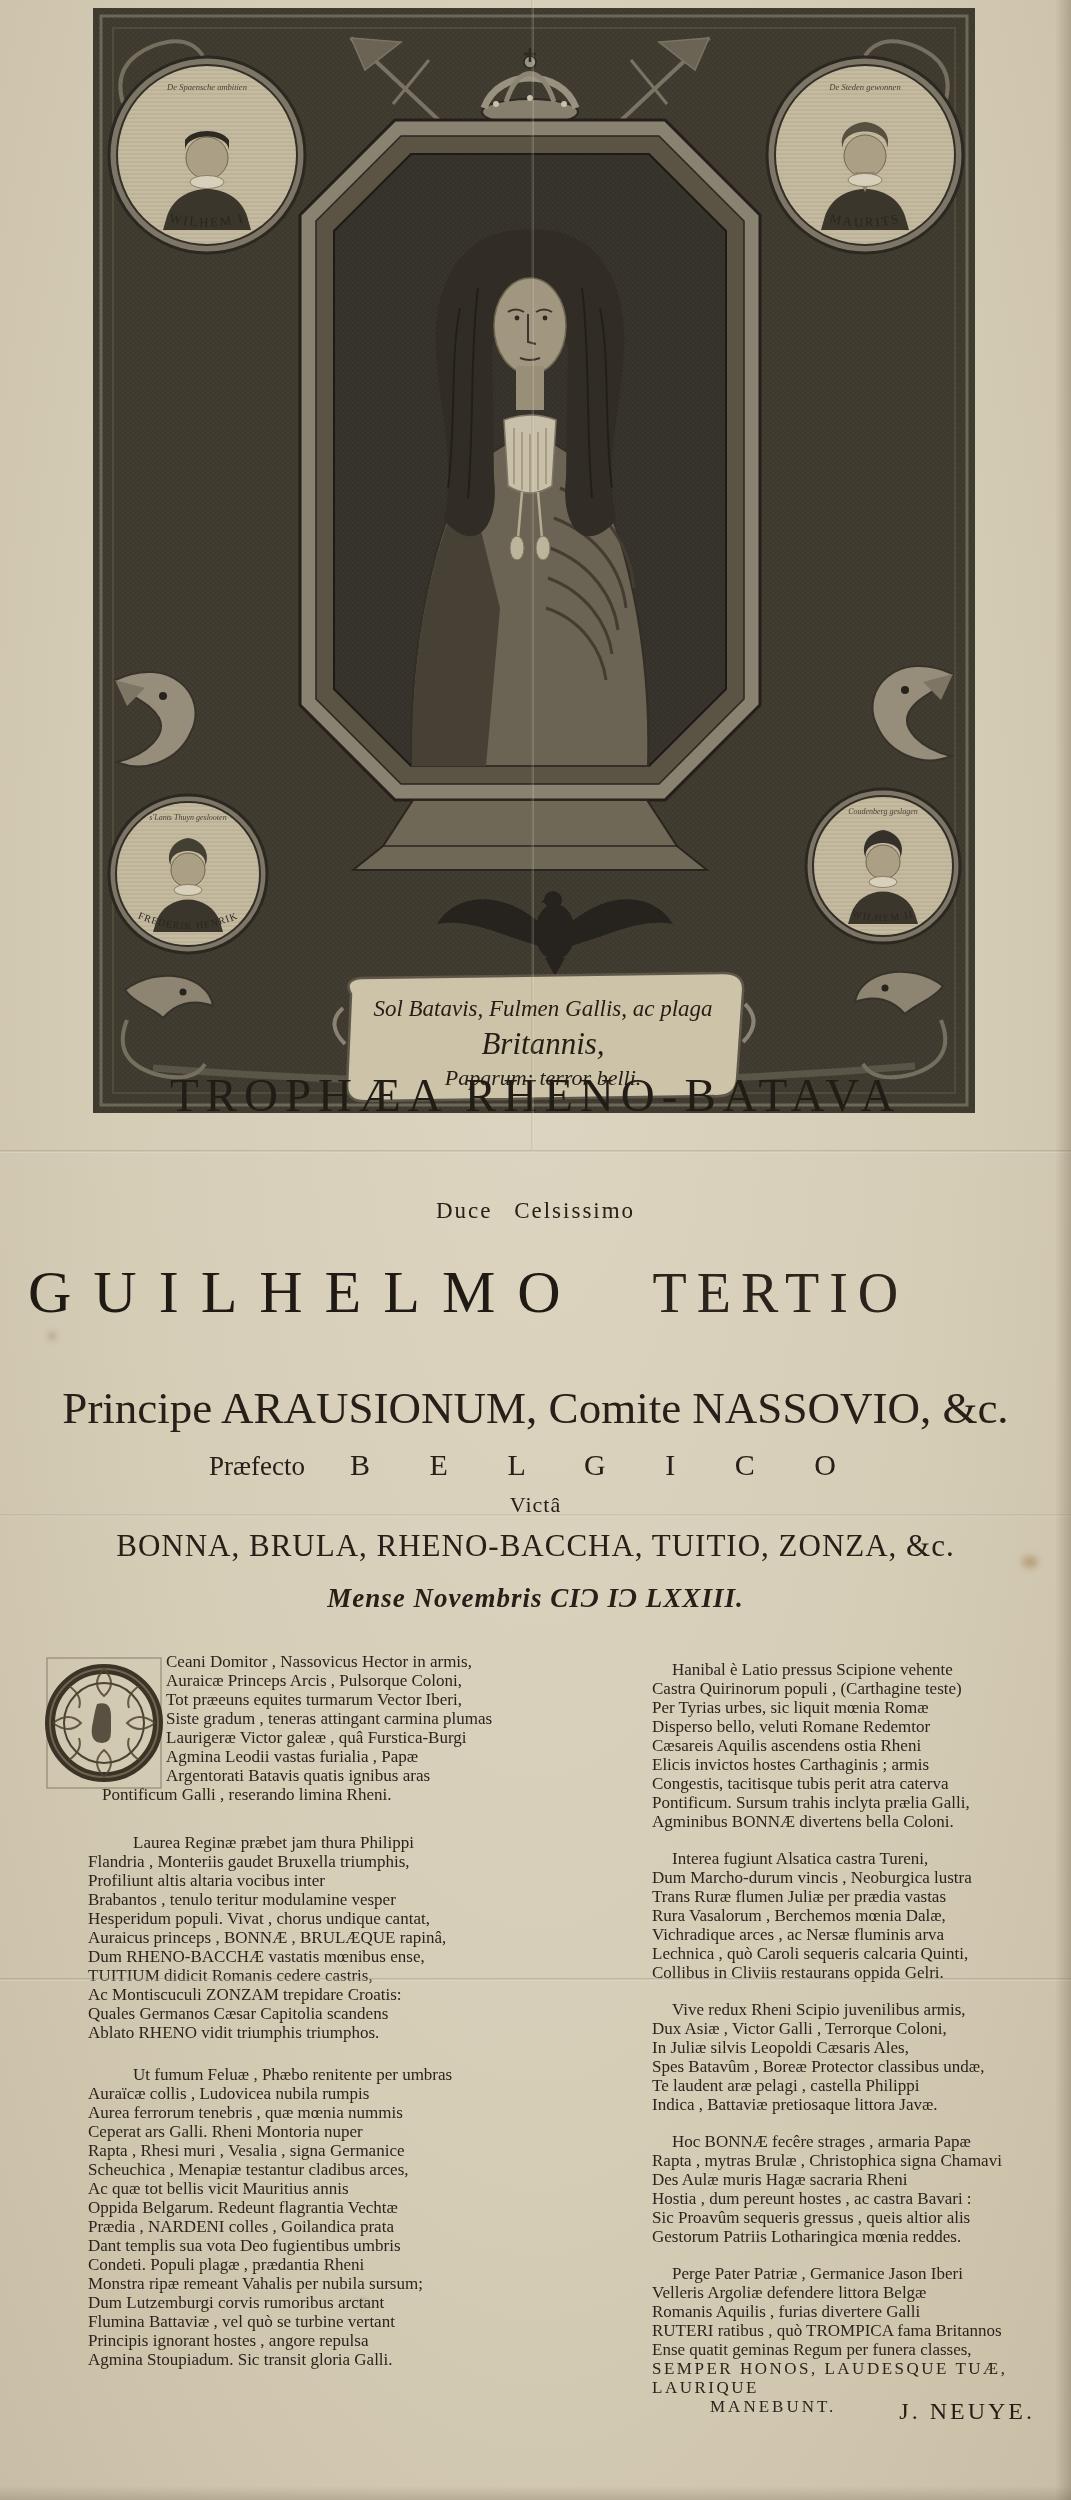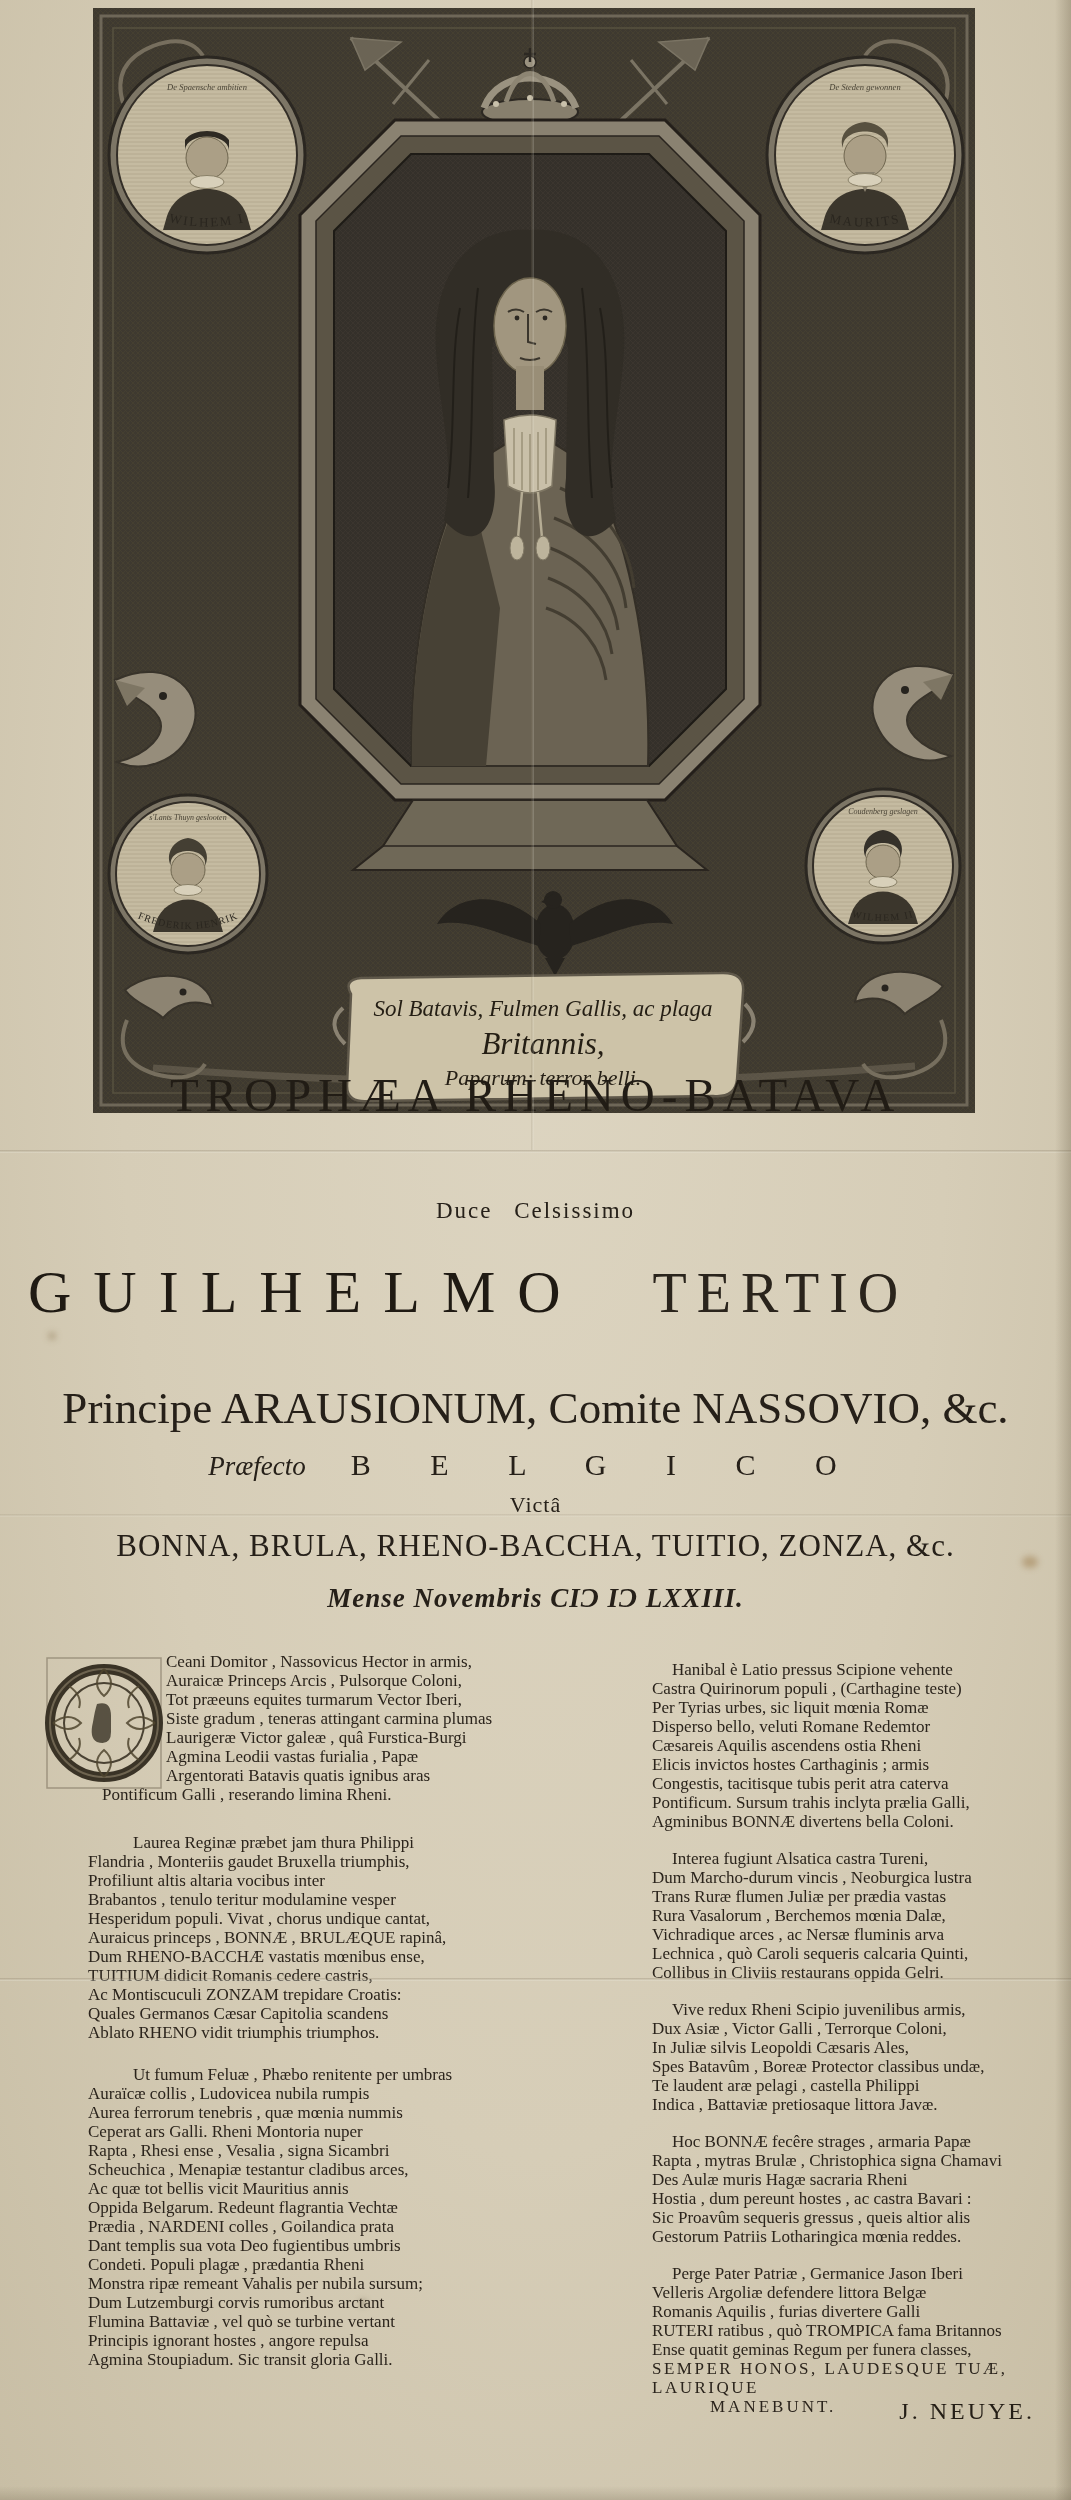--- a/index.html
+++ b/index.html
@@ -28,21 +28,21 @@
 
   
   .t-center{position:absolute;left:0;width:1071px;text-align:center;white-space:nowrap;}
   .t-main{top:1068px;font-size:47px;letter-spacing:7px;color:#211c15;}
   .t-duce{top:1198px;font-size:23px;letter-spacing:2px;word-spacing:14px;}
   .t-name{position:absolute;left:28px;top:1258px;white-space:nowrap;display:flex;align-items:baseline;gap:70px;}
   .t-name .big{font-size:60px;letter-spacing:22px;color:#1f1a13;}
   .t-name .small{font-size:56px;letter-spacing:10px;color:#2a241c;}
   .t-prince{top:1382px;font-size:45px;}
   .t-prefect{top:1448px;font-size:28px;}
-  .t-prefect .it{font-style:italic;font-size:27px;margin-right:16px;}
+  .t-prefect .it{font-size:27px;margin-right:16px;}
   .t-prefect .sp{letter-spacing:26px;font-size:30px;margin-left:22px;}
   .t-victa{top:1492px;font-size:22px;letter-spacing:1px;}
   .t-cities{top:1528px;font-size:31px;letter-spacing:1px;}
   .t-date{top:1583px;font-size:27px;font-style:italic;letter-spacing:1px;font-weight:bold;}
 
   
   .poem{position:absolute;font-size:17px;line-height:19px;color:#2b241c;}
   .col-left{left:88px;top:1652px;width:460px;}
   .col-right{left:652px;top:1660px;width:432px;}
   .stanza{margin-bottom:23px;}
@@ -310,21 +310,21 @@
         <div class="pline">TUITIUM didicit Romanis cedere castris,</div>
         <div class="pline">Ac Montiscuculi ZONZAM trepidare Croatis:</div>
         <div class="pline">Quales Germanos Cæsar Capitolia scandens</div>
         <div class="pline">Ablato RHENO vidit triumphis triumphos.</div>
       </div>
     <div class="stanza">
         <div class="pline">Ut fumum Feluæ ,  Phæbo renitente per umbras</div>
         <div class="pline">Auraïcæ collis , Ludovicea nubila rumpis</div>
         <div class="pline">Aurea ferrorum tenebris , quæ mœnia nummis</div>
         <div class="pline">Ceperat ars Galli.  Rheni Montoria nuper</div>
-        <div class="pline">Rapta , Rhesi ense , Vesalia , signa Sicambri</div>
+        <div class="pline">Rapta , Rhesi muri , Vesalia , signa Germanice</div>
         <div class="pline">Scheuchica , Menapiæ testantur cladibus arces,</div>
         <div class="pline">Ac quæ tot bellis vicit Mauritius annis</div>
         <div class="pline">Oppida Belgarum.  Redeunt flagrantia Vechtæ</div>
         <div class="pline">Prædia , NARDENI colles , Goilandica prata</div>
         <div class="pline">Dant templis sua vota Deo fugientibus umbris</div>
         <div class="pline">Condeti.  Populi plagæ , prædantia Rheni</div>
         <div class="pline">Monstra ripæ remeant Vahalis per nubila sursum;</div>
         <div class="pline">Dum Lutzemburgi corvis rumoribus arctant</div>
         <div class="pline">Flumina Battaviæ , vel quò se turbine vertant</div>
         <div class="pline">Principis ignorant hostes , angore repulsa</div>

